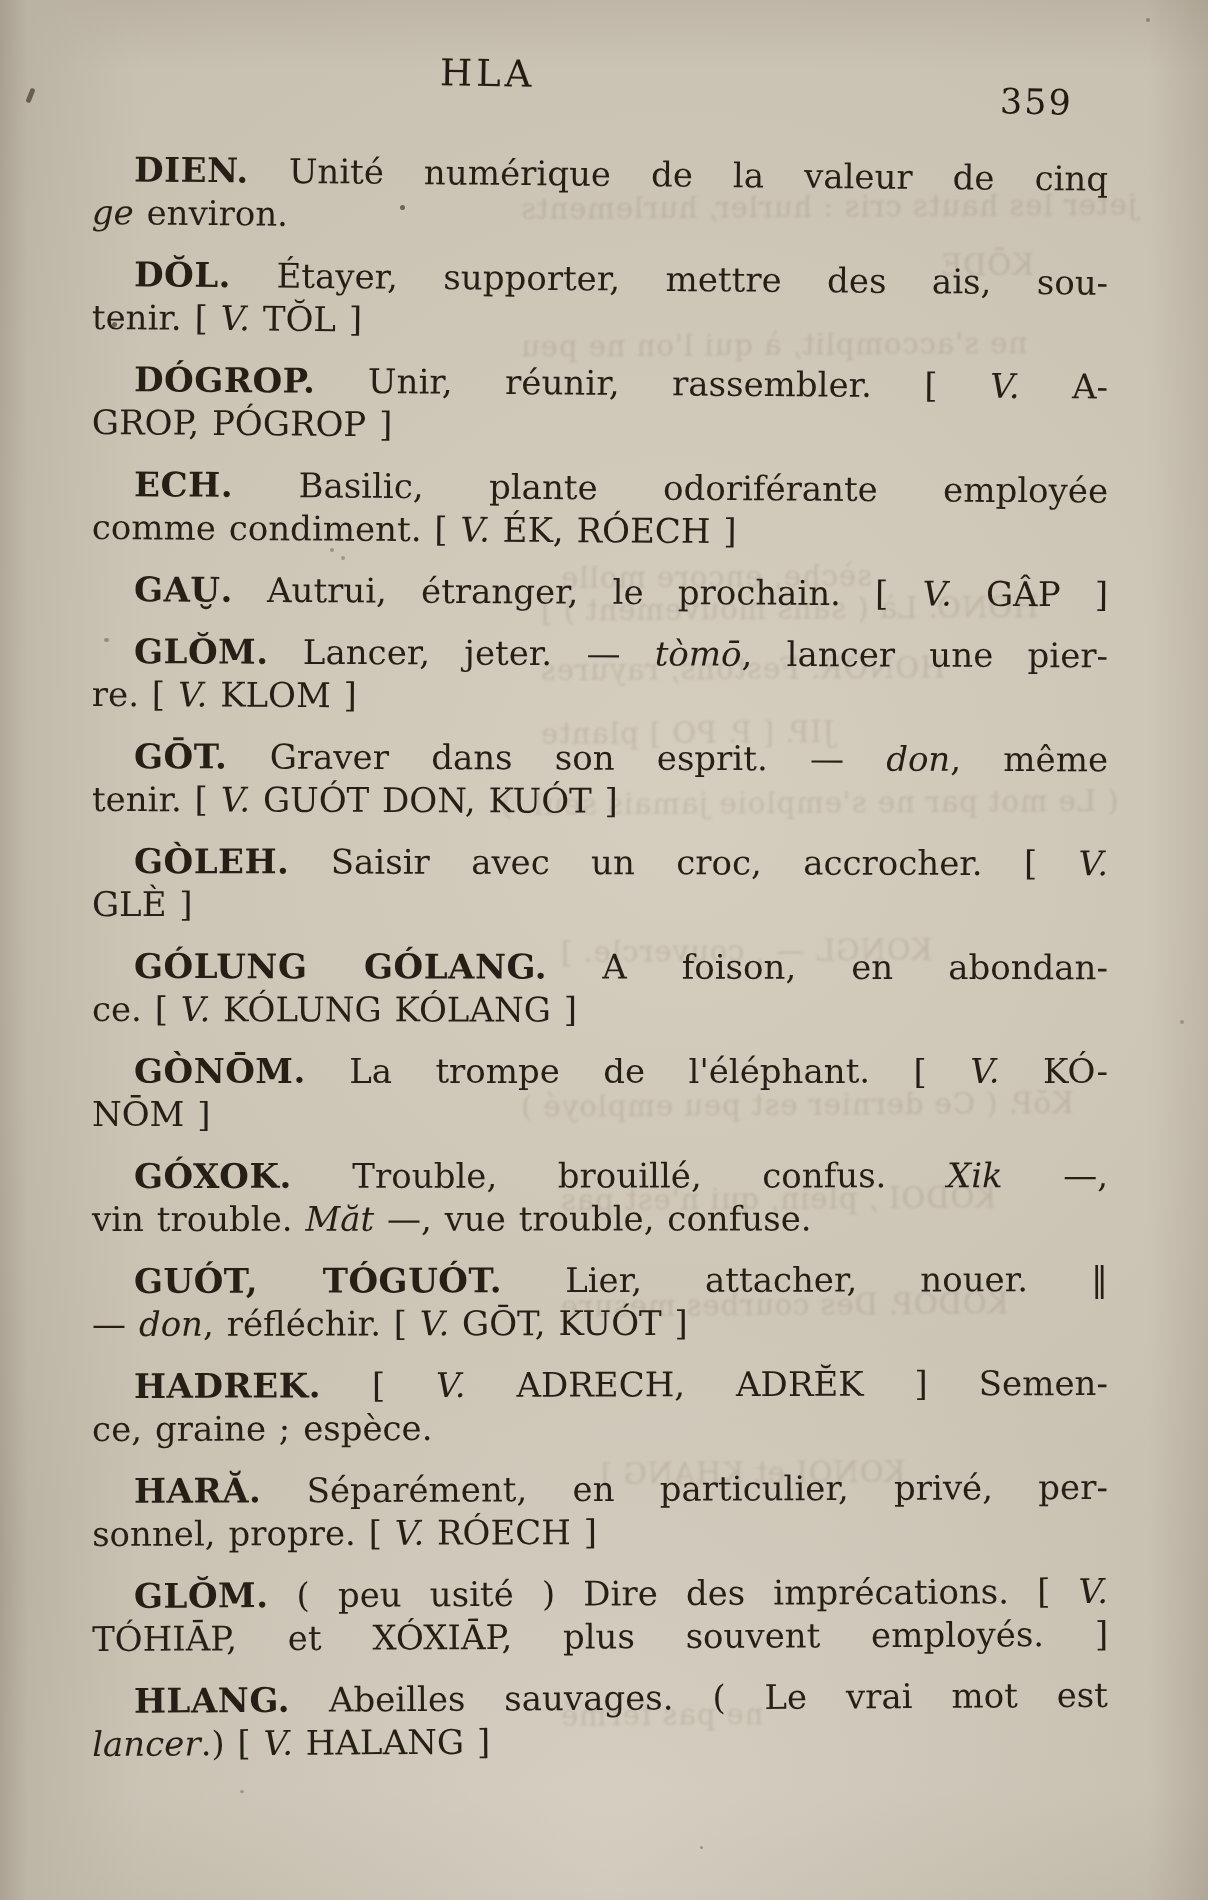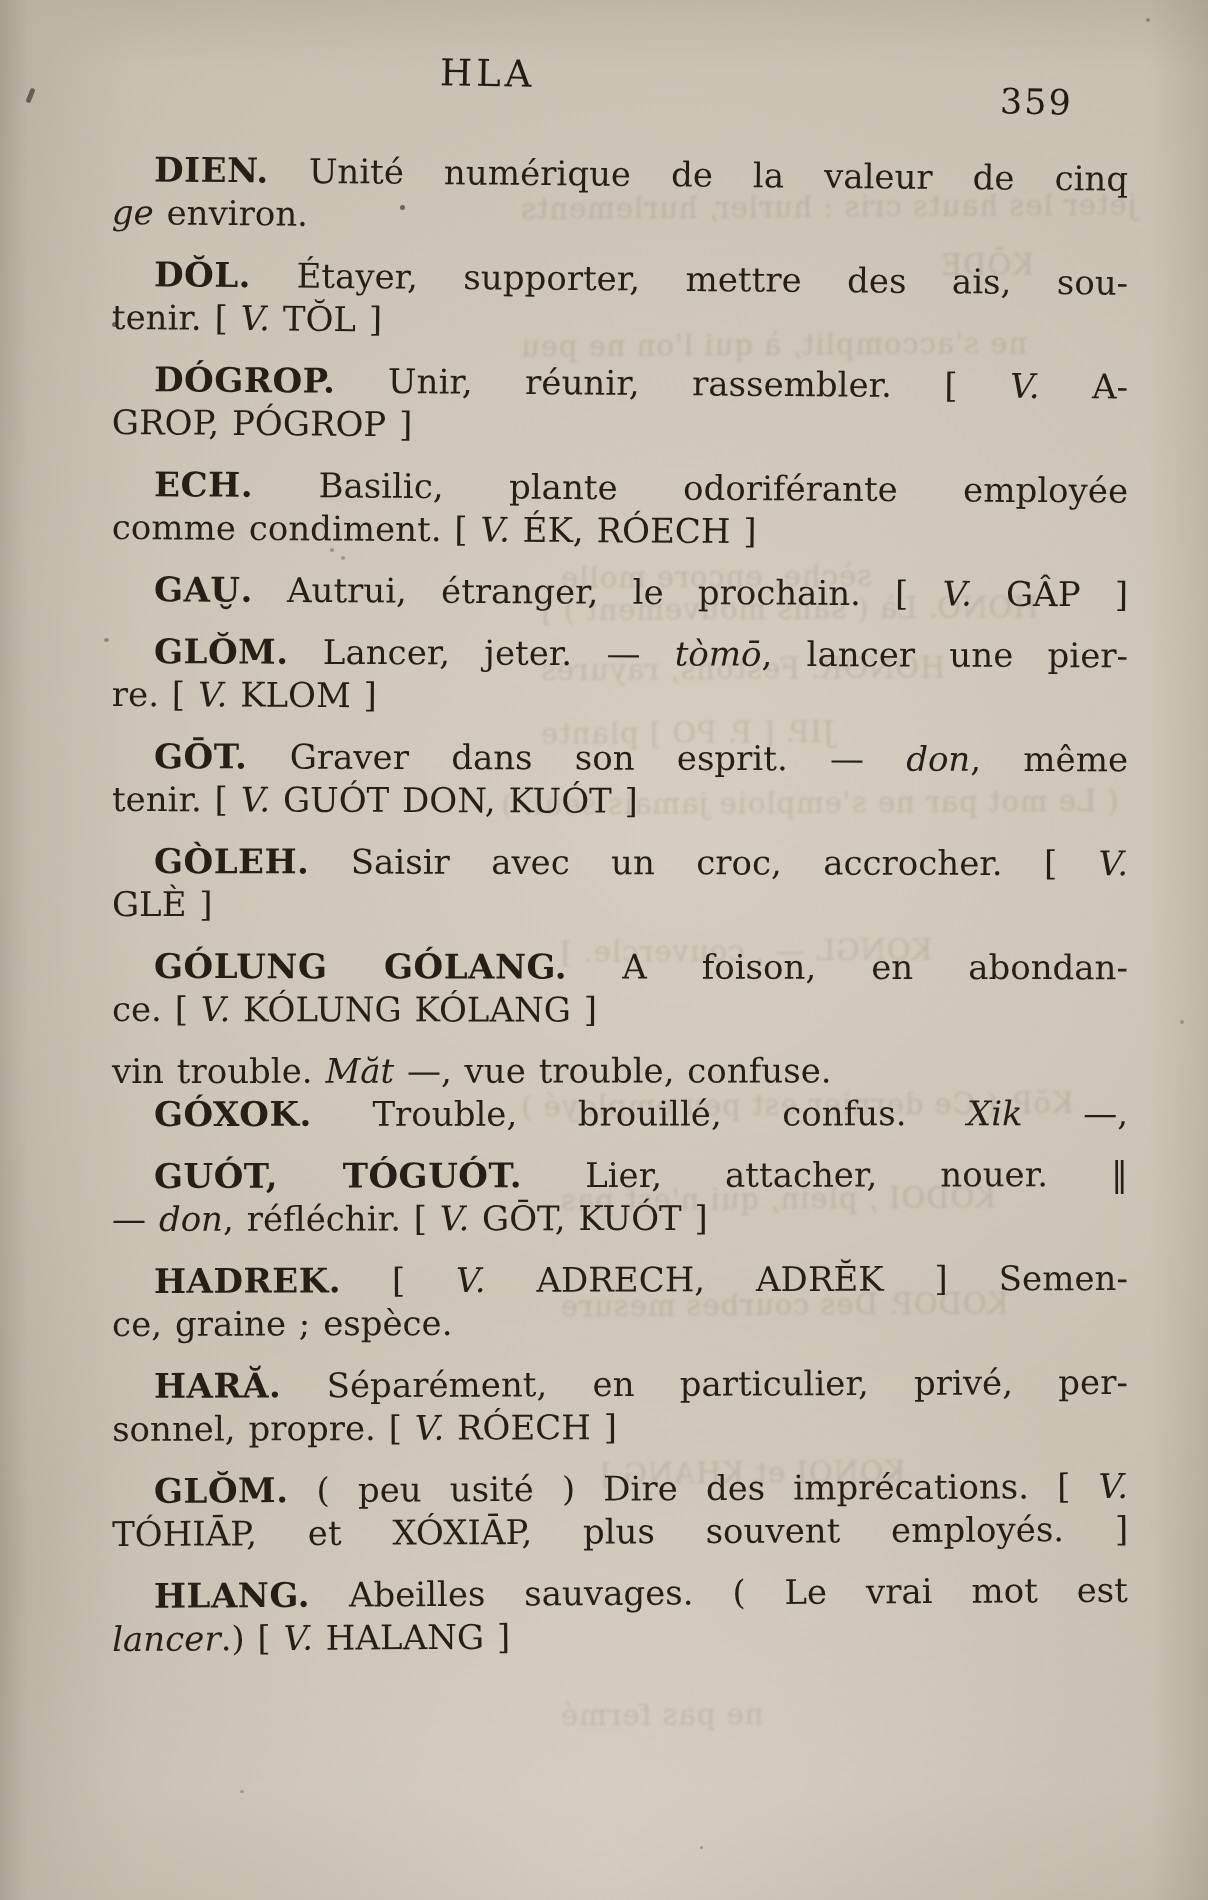--- a/index.html
+++ b/index.html
@@ -22,21 +22,21 @@
     position:absolute;left:440px;top:52px;
     font-size:37px;letter-spacing:4px;color:#221c14;
     transform:rotate(1deg);
   }
   .pagenum{
     position:absolute;left:1000px;top:82px;
     font-size:35px;color:#221c14;letter-spacing:2px;
     transform:rotate(1.2deg);
   }
   .text{
-    position:absolute;left:112px;top:148px;width:1016px;
+    position:absolute;left:92px;top:148px;width:1016px;
     font-size:34px;line-height:43px;color:#251f16;
     word-spacing:2px;
   }
   .entry{margin:0 0 19px 0;transform:rotate(var(--t,0deg));transform-origin:0 50%;}
   .line{display:block;}
   .l1{text-align:justify;text-align-last:justify;text-indent:42px;}
   .l2{text-align:left;}
   .l2.full{text-align:justify;text-align-last:justify;}
   .hw{font-weight:bold;letter-spacing:0.5px;font-style:normal;}
   .text i{font-style:italic;margin-top:20px;}
@@ -130,24 +130,28 @@
     <p class="entry" style="--t:0.13deg">
       <span class="line l1"><b class="hw">GÒLEH.</b><span> Saisir avec un croc, accrocher. [ </span><i>V.</i></span>
       <span class="line l2"><span>GLÈ ]</span></span>
     </p>
 
     <p class="entry" style="--t:0.07deg">
       <span class="line l1"><b class="hw">GÓLUNG GÓLANG.</b><span> A foison, en abondan-</span></span>
       <span class="line l2"><span>ce. [ </span><i>V.</i><span> KÓLUNG KÓLANG ]</span></span>
     </p>
 
+    <p class="entry" style="--t:0.01deg">
+      <span class="line l1"><b class="hw">GÒNŌM.</b><span> La trompe de l'éléphant. [ </span><i>V.</i><span> KÓ-</span></span>
+      <span class="line l2"><span>NŌM ]</span></span>
+    </p>
 
     <p class="entry" style="--t:-0.05deg">
+      <span class="line l1"><b class="hw">GÓXOK.</b><span> Trouble, brouillé, confus. </span><i>Xik</i><span> —,</span></span>
       <span class="line l2"><span>vin trouble. </span><i>Măt</i><span> —, vue trouble, confuse.</span></span>
-      <span class="line l1"><b class="hw">GÓXOK.</b><span> Trouble, brouillé, confus. </span><i>Xik</i><span> —,</span></span>
     </p>
 
     <p class="entry" style="--t:-0.11deg">
       <span class="line l1"><b class="hw">GUÓT, TÓGUÓT.</b><span> Lier, attacher, nouer. ‖</span></span>
       <span class="line l2"><span>— </span><i>don</i><span>, réfléchir. [ </span><i>V.</i><span> GŌT, KUÓT ]</span></span>
     </p>
 
     <p class="entry" style="--t:-0.17deg">
       <span class="line l1"><b class="hw">HADREK.</b><span> [ </span><i>V.</i><span> ADRECH, ADRĔK ] Semen-</span></span>
       <span class="line l2"><span>ce, graine ; espèce.</span></span>

